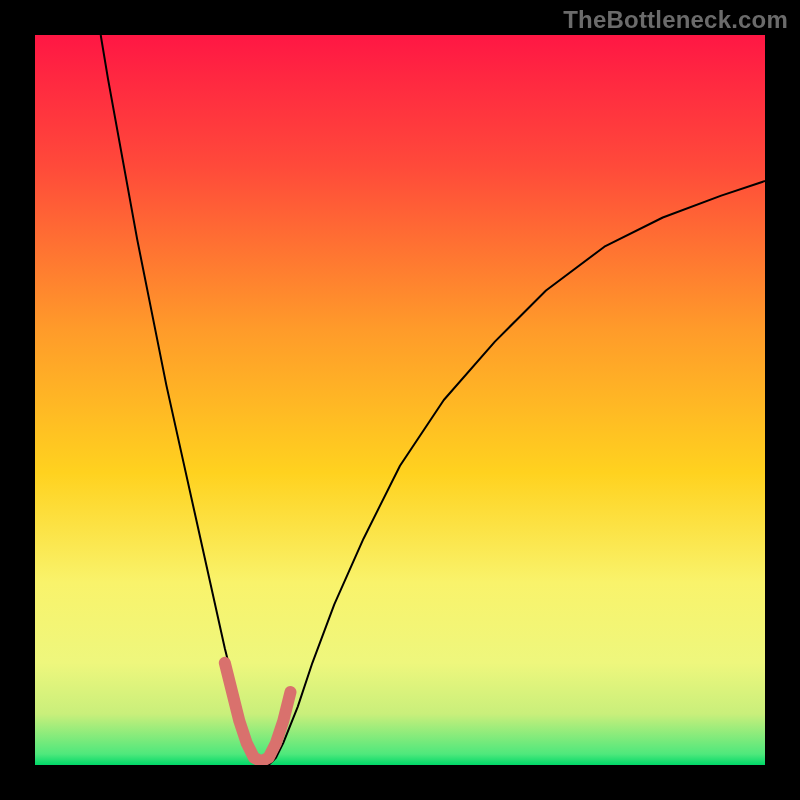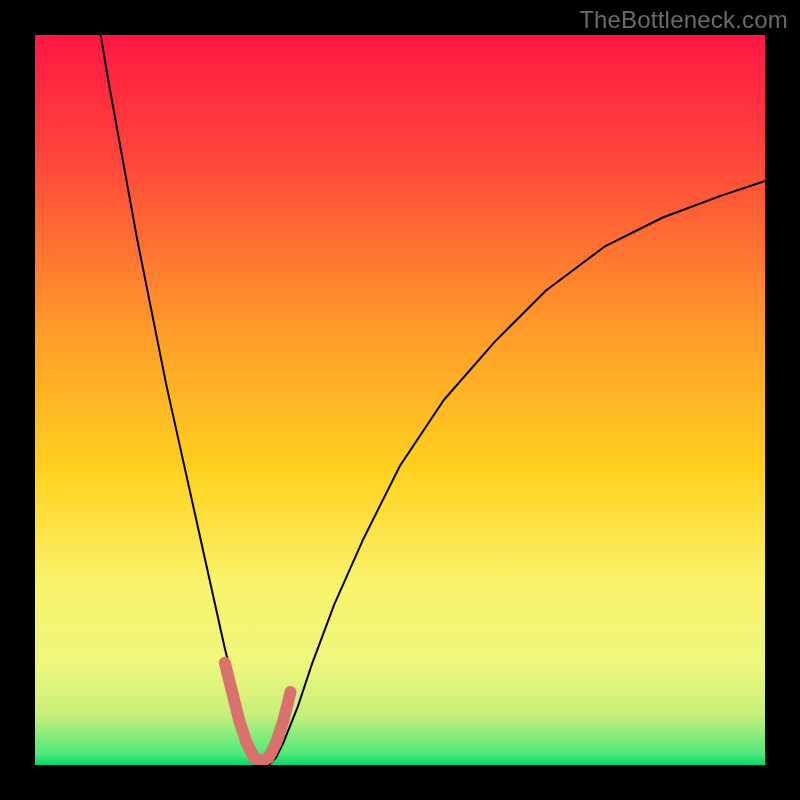--- a/index.html
+++ b/index.html
@@ -24,21 +24,21 @@
     top: 35px;
     width: 730px;
     height: 730px;
   }
   .watermark {
     position: absolute;
     top: 6px;
     right: 12px;
     font-family: Arial, Helvetica, sans-serif;
     font-size: 24px;
-    font-weight: 400;
+    font-weight: 700;
     color: #6b6b6b;
     letter-spacing: 0.2px;
   }
   svg { display: block; }
 </style>
 </head>
 <body>
 
 <div class="frame">
   <div class="plot">

